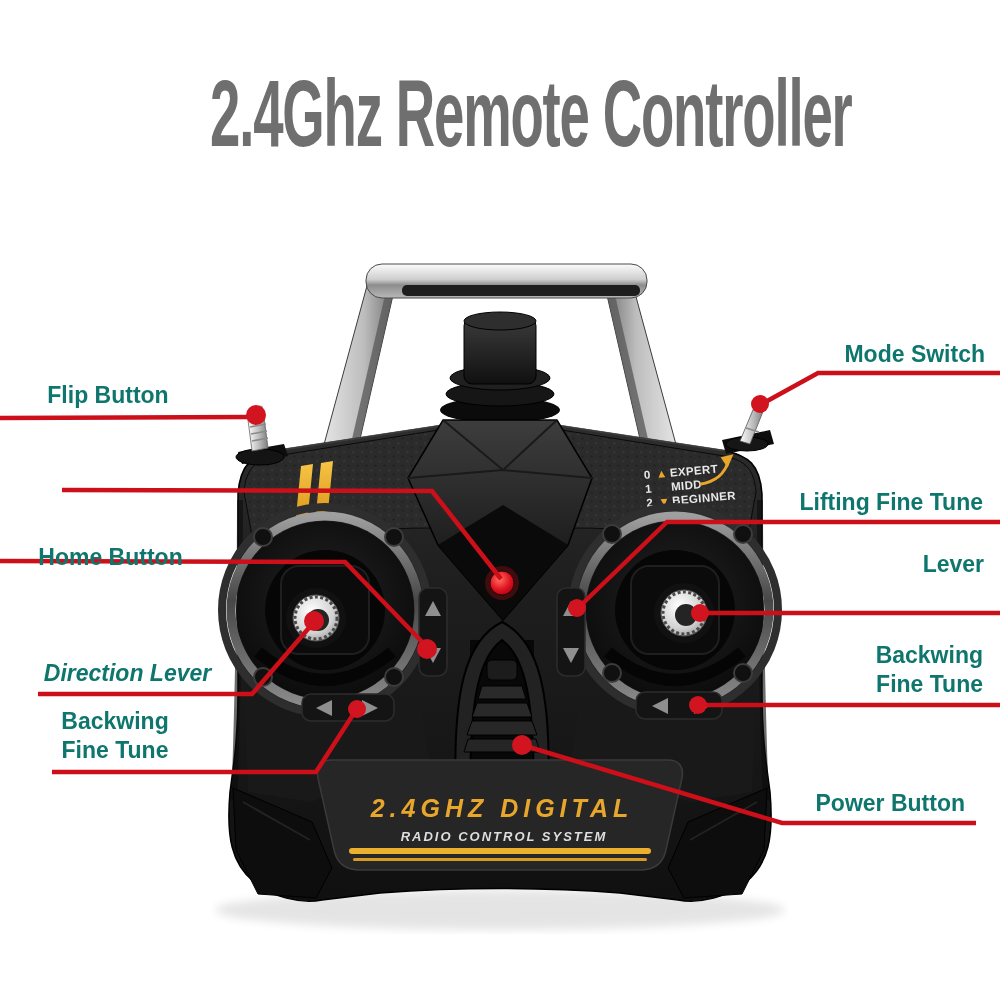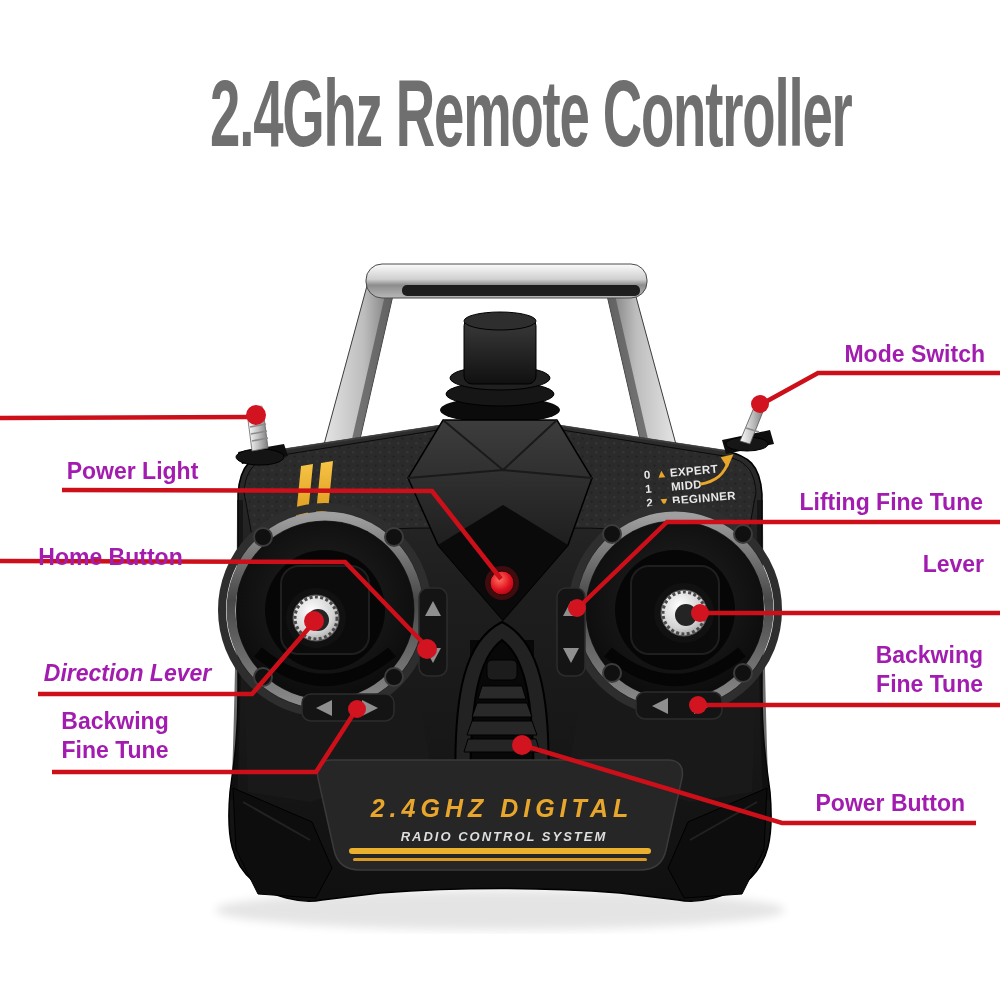--- a/index.html
+++ b/index.html
@@ -2,21 +2,21 @@
 <html><head>
 <meta charset="utf-8">
 <style>
   html,body{margin:0;padding:0;background:#fff;}
   .stage{position:relative;width:1000px;height:1000px;background:#ffffff;overflow:hidden;
          font-family:"Liberation Sans", sans-serif;}
   .title{position:absolute;top:64px;left:0;width:1000px;text-align:center;
          font-size:94px;font-weight:bold;color:#6f6f6f;letter-spacing:-2px;
          transform:scaleX(0.58);transform-origin:50% 50%;white-space:nowrap;line-height:100px;}
   .device-svg{position:absolute;left:0;top:0;width:1000px;height:1000px;}
-  .callout{position:absolute;font-size:23px;font-weight:bold;color:#a21caf;line-height:29px;white-space:nowrap;}
+  .callout{position:absolute;font-size:23px;font-weight:bold;color:#0f766e;line-height:29px;white-space:nowrap;}
   .c-center{text-align:center;}
   .c-right{text-align:right;}
   #cl-flip{left:28px;top:381px;width:160px;}
   #cl-powerlight{left:50px;top:457px;width:165px;}
   #cl-home{left:28px;top:526px;width:165px;margin-top:17px;}
   #cl-dirlever{left:30px;top:659px;width:195px;font-style:italic;}
   #cl-dirfine{left:30px;top:707px;width:170px;}
   #cl-mode{right:15px;top:340px;width:230px;}
   #cl-liftfine{right:17px;top:488px;width:250px;}
   #cl-liftlever{right:16px;top:550px;width:270px;}
@@ -270,21 +270,21 @@
       <circle cx="314" cy="621" r="10"></circle>
       <circle cx="357" cy="709" r="9"></circle>
       <circle cx="760" cy="404" r="9"></circle>
       <circle cx="577" cy="608" r="9"></circle>
       <circle cx="700" cy="613" r="9"></circle>
       <circle cx="698" cy="705" r="9"></circle>
       <circle cx="522" cy="745" r="10"></circle>
     </g>
   </svg>
 
-  <div class="callout c-center" id="cl-powerlight">Power Light</div>
+  <div class="callout c-center" id="cl-flip">Flip Button</div>
   <div class="callout c-center" id="cl-home">Home Button</div>
   <div class="callout c-center" id="cl-dirlever">Direction Lever</div>
   <div class="callout c-center" id="cl-dirfine">
     <div>Backwing</div>
     <div>Fine Tune</div>
   </div>
   <div class="callout c-right" id="cl-mode">Mode Switch</div>
   <div class="callout c-right" id="cl-liftfine">Lifting Fine Tune</div>
   <div class="callout c-right" id="cl-liftlever">
     <div>Lever</div>

